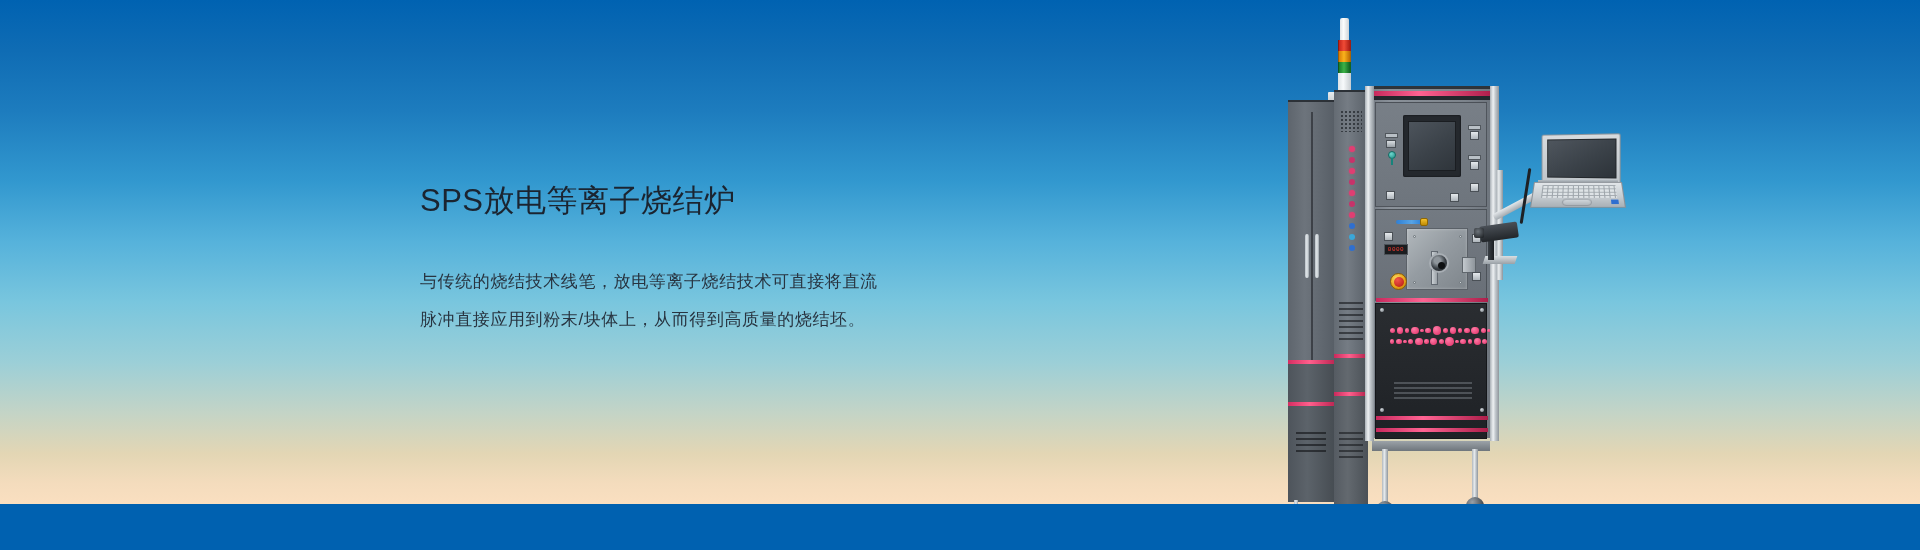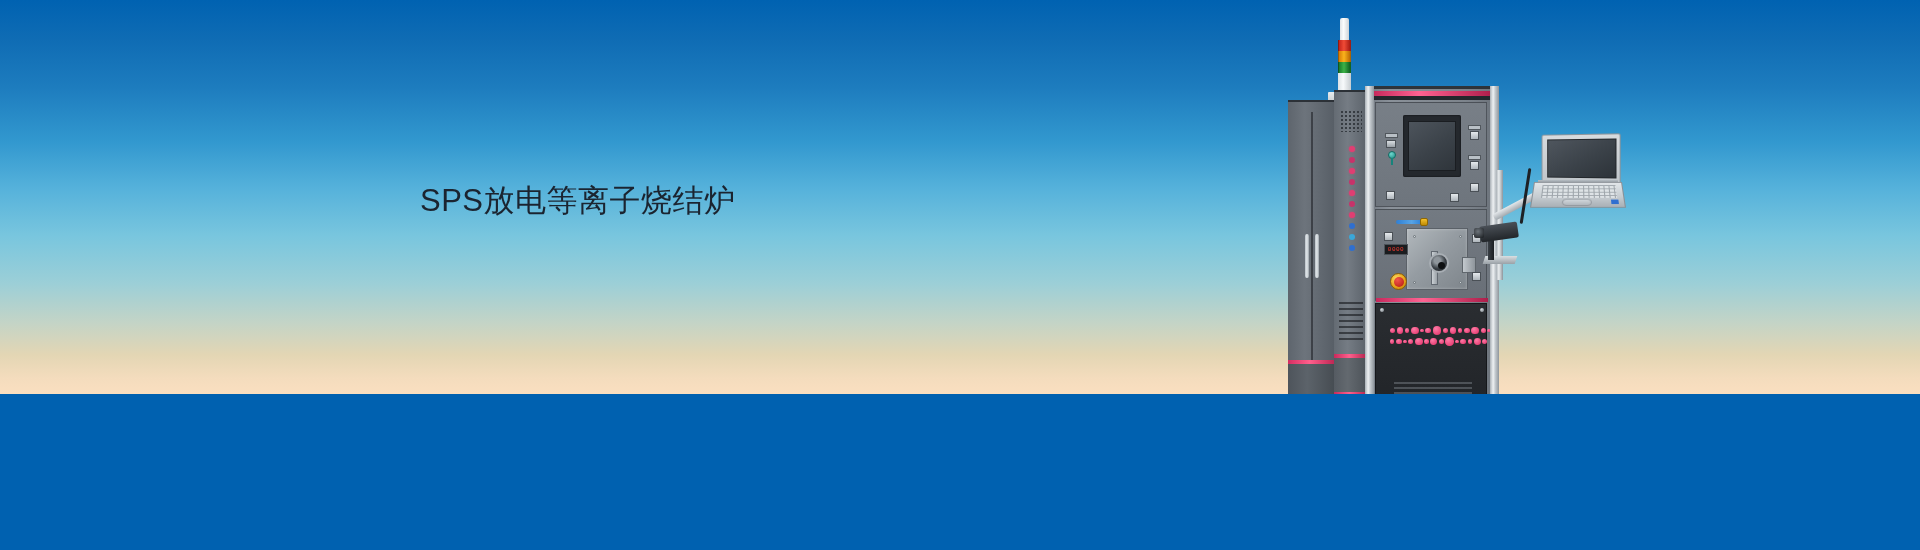--- a/index.html
+++ b/index.html
@@ -6,21 +6,21 @@
   * { margin:0; padding:0; box-sizing:border-box; }
   html,body { width:1920px; height:550px; overflow:hidden; }
   body {
     font-family:"Liberation Sans","DejaVu Sans",sans-serif;
     background:#0061b0;
   }
 
   
   #banner{
     position:relative;
-    width:1920px; height:394px;
+    width:1920px; height:504px;
     overflow:hidden;
     background:linear-gradient(to bottom,
       #0062b1 0%,
       #0f6cb4 10%,
       #1d7cbe 22%,
       #3298cf 36%,
       #56b2db 48%,
       #79c6de 60%,
       #9ccfd7 72%,
       #c4d4c6 82%,
@@ -434,20 +434,24 @@
   }
 </style>
 </head>
 <body>
 
 <div id="banner">
 
   <div id="copy">
     <h1 id="headline">SPS放电等离子烧结炉</h1>
 
+    <div id="body-copy">
+      <div class="body-line">与传统的烧结技术线笔，放电等离子烧结技术可直接将直流</div>
+      <div class="body-line">脉冲直接应用到粉末/块体上，从而得到高质量的烧结坯。</div>
+    </div>
   </div>
 
   <div id="machine">
 
     <div class="tower-pole"></div>
     <div class="tower-lamp lamp-red"></div>
     <div class="tower-lamp lamp-amber"></div>
     <div class="tower-lamp lamp-green"></div>
     <div class="tower-base"></div>
     <div class="tower-foot"></div>

